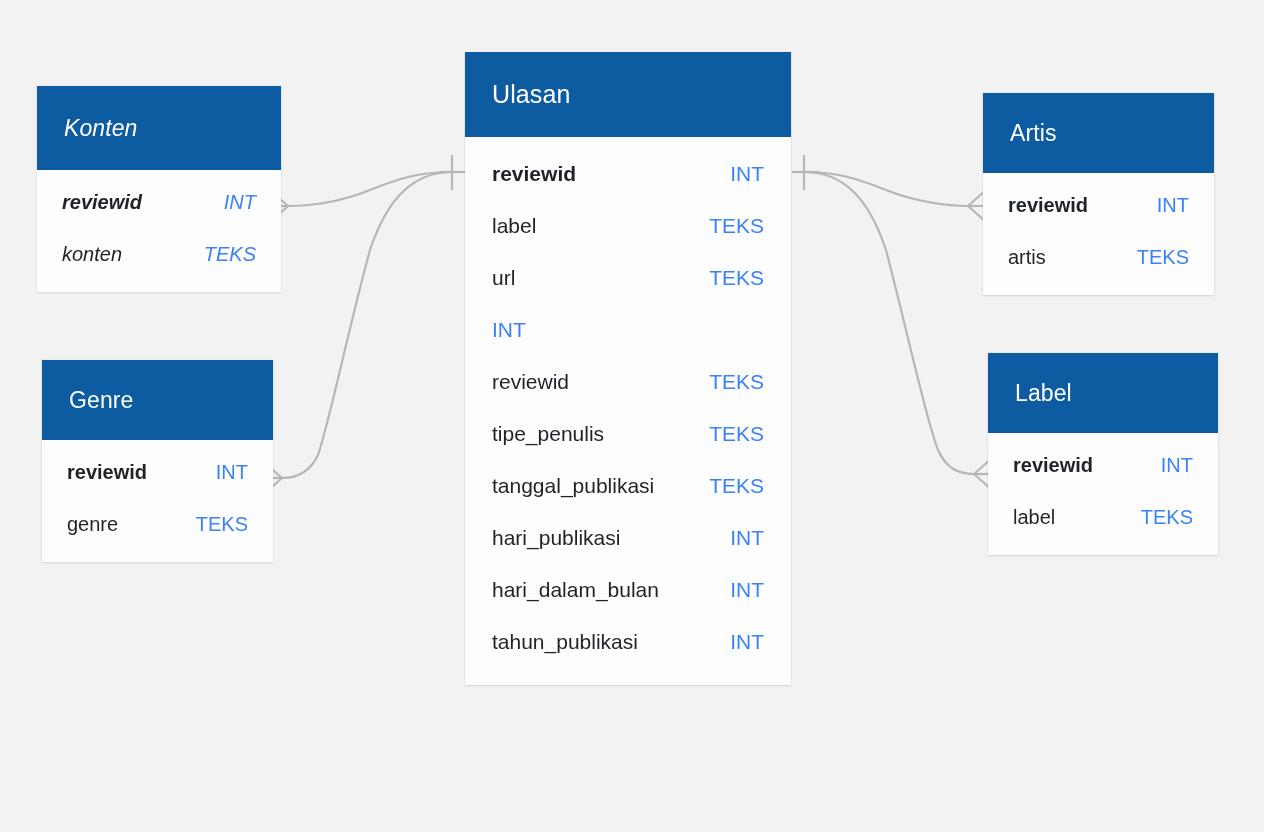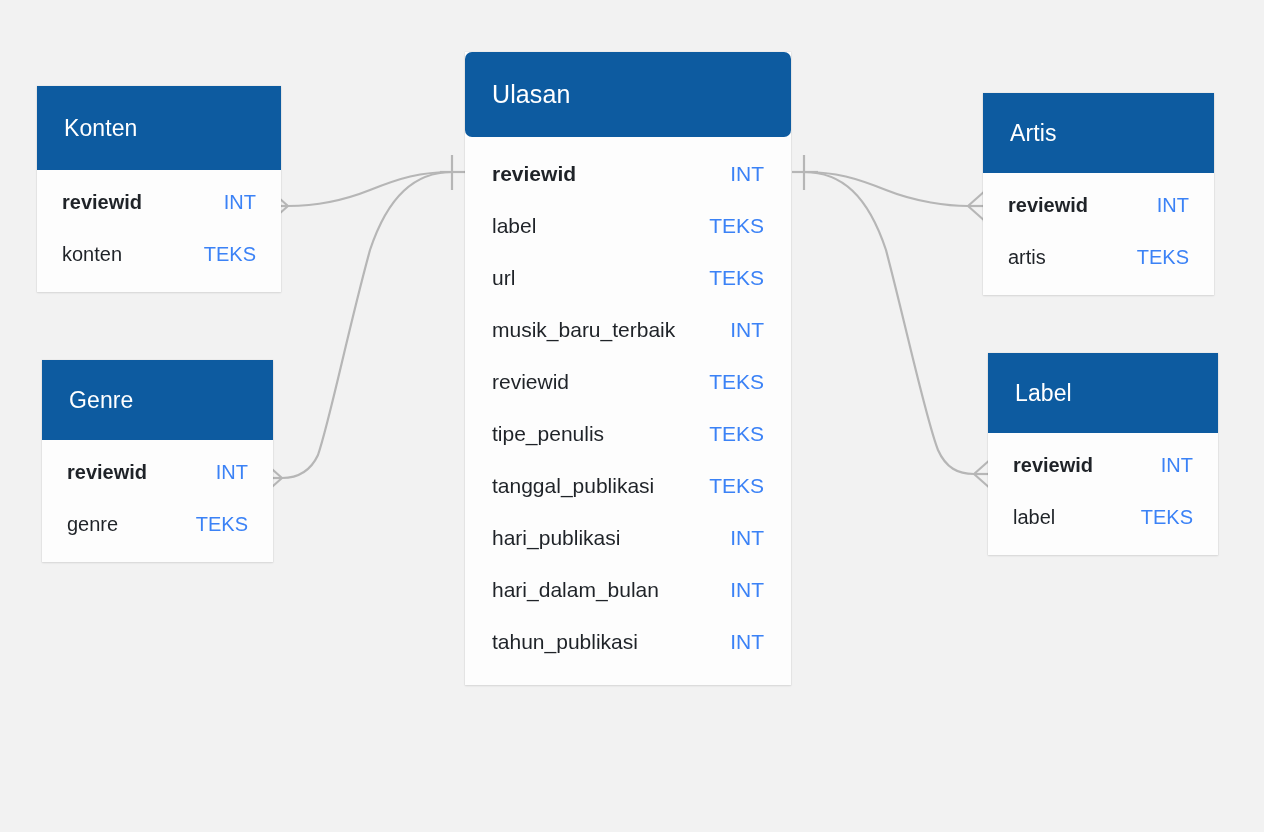--- a/index.html
+++ b/index.html
@@ -71,21 +71,20 @@
   
   .entity.main {
     left: 465px;
     top: 52px;
     width: 326px;
   }
   .entity.main .entity-header {
     height: 85px;
     padding: 0 27px;
     font-size: 25px;
-    border-radius: 7px;
   }
   .entity.main .entity-body {
     padding: 11px 27px 17px 27px;
   }
   .entity.main .field-row {
     height: 52px;
     font-size: 21px;
   }
 
   
@@ -93,20 +92,21 @@
     font-size: 23px;
   }
   .entity.side .field-row {
     font-size: 20px;
   }
 
   .entity#ent-konten {
     left: 37px;
     top: 86px;
     width: 244px;
+    font-style: italic;
   }
   .entity#ent-konten .entity-header { height: 84px; padding: 0 27px; }
   .entity#ent-konten .entity-body { padding: 6px 25px 12px 25px; }
   .entity#ent-konten .field-row { height: 52px; }
 
   .entity#ent-genre {
     left: 42px;
     top: 360px;
     width: 231px;
   }
@@ -240,21 +240,20 @@
       </div>
       <div class="field-row">
         <span class="field-name">label</span>
         <span class="field-type">TEKS</span>
       </div>
       <div class="field-row">
         <span class="field-name">url</span>
         <span class="field-type">TEKS</span>
       </div>
       <div class="field-row">
-        <span class="field-name">musik_baru_terbaik</span>
         <span class="field-type">INT</span>
       </div>
       <div class="field-row">
         <span class="field-name">reviewid</span>
         <span class="field-type">TEKS</span>
       </div>
       <div class="field-row">
         <span class="field-name">tipe_penulis</span>
         <span class="field-type">TEKS</span>
       </div>

